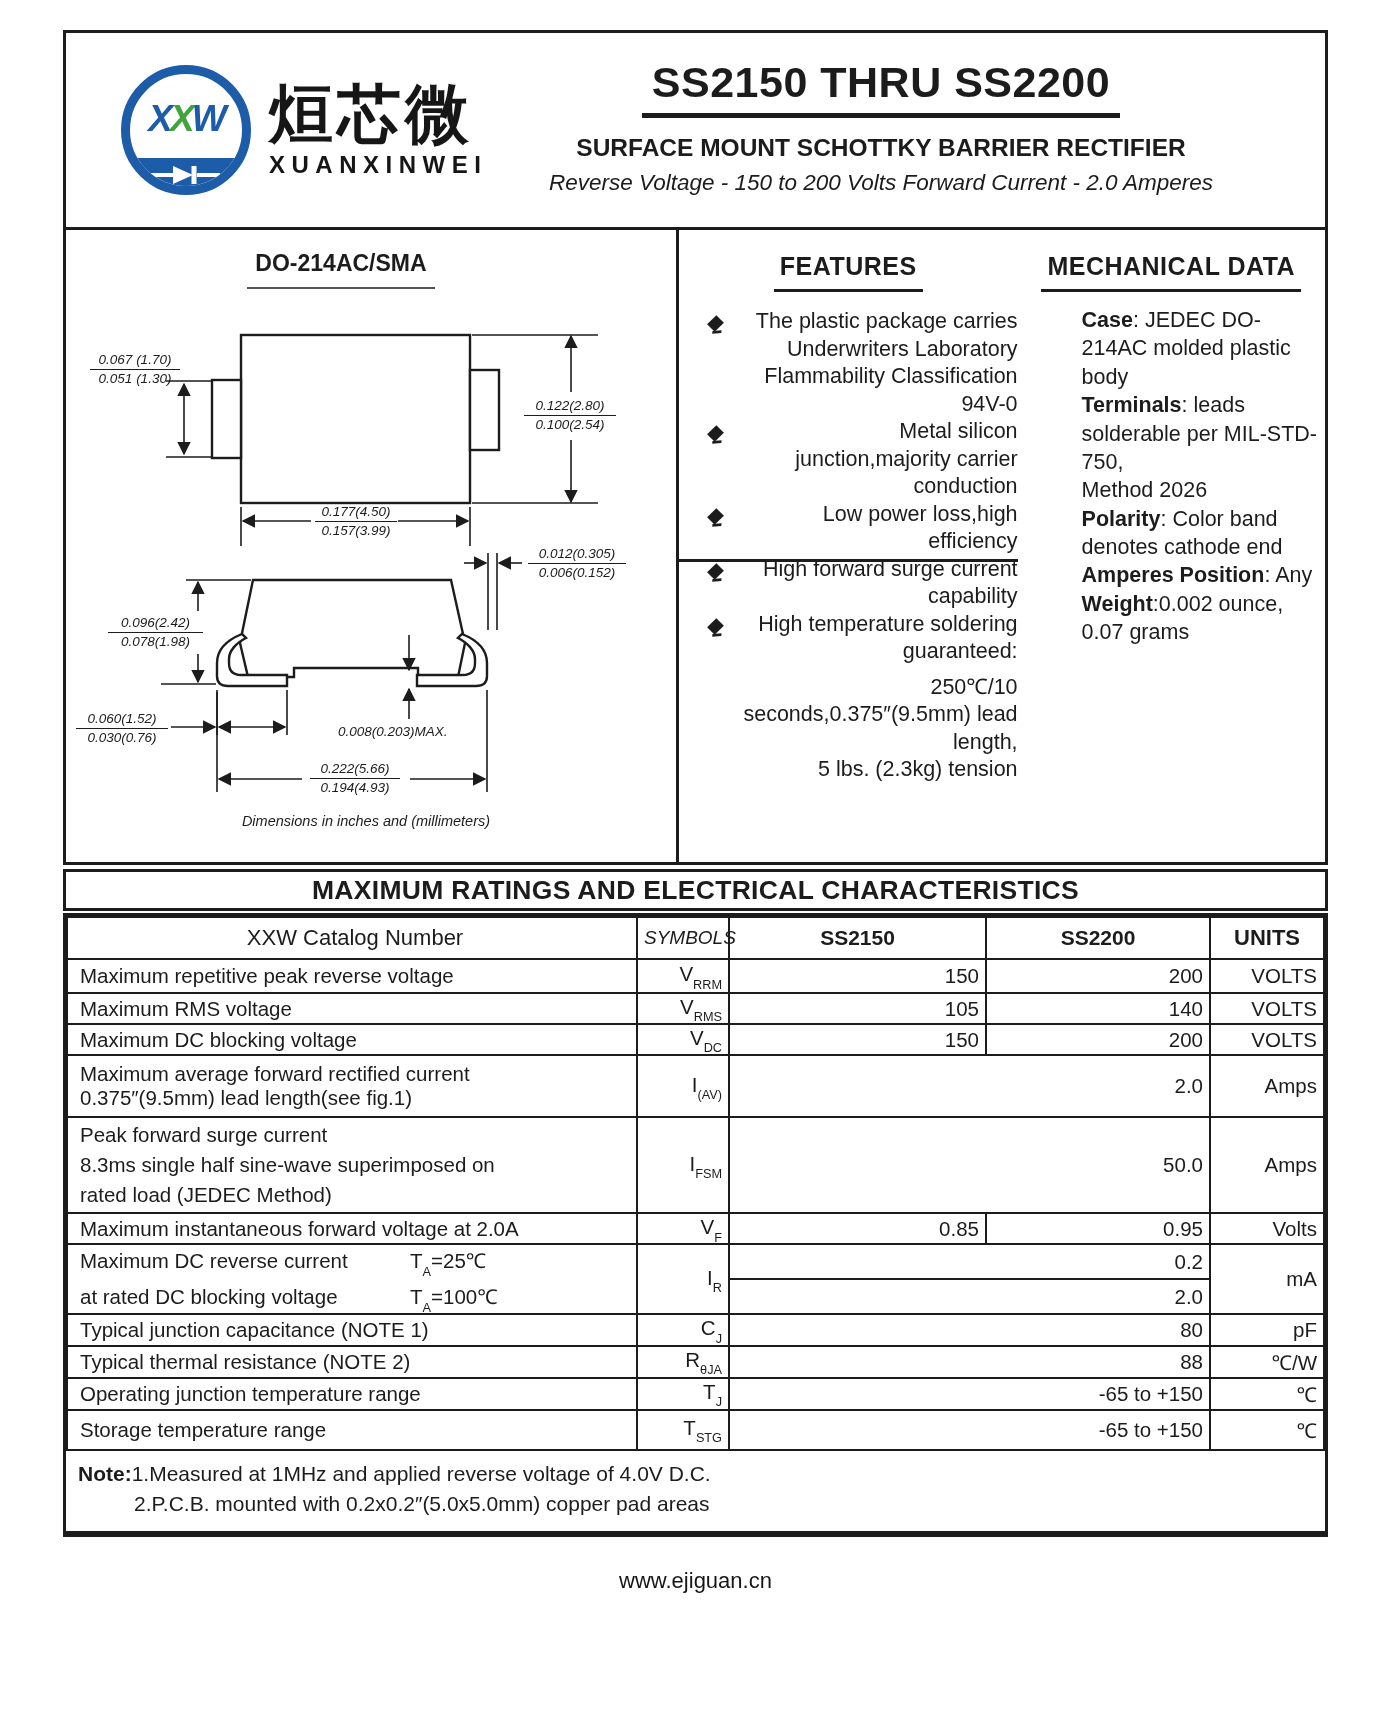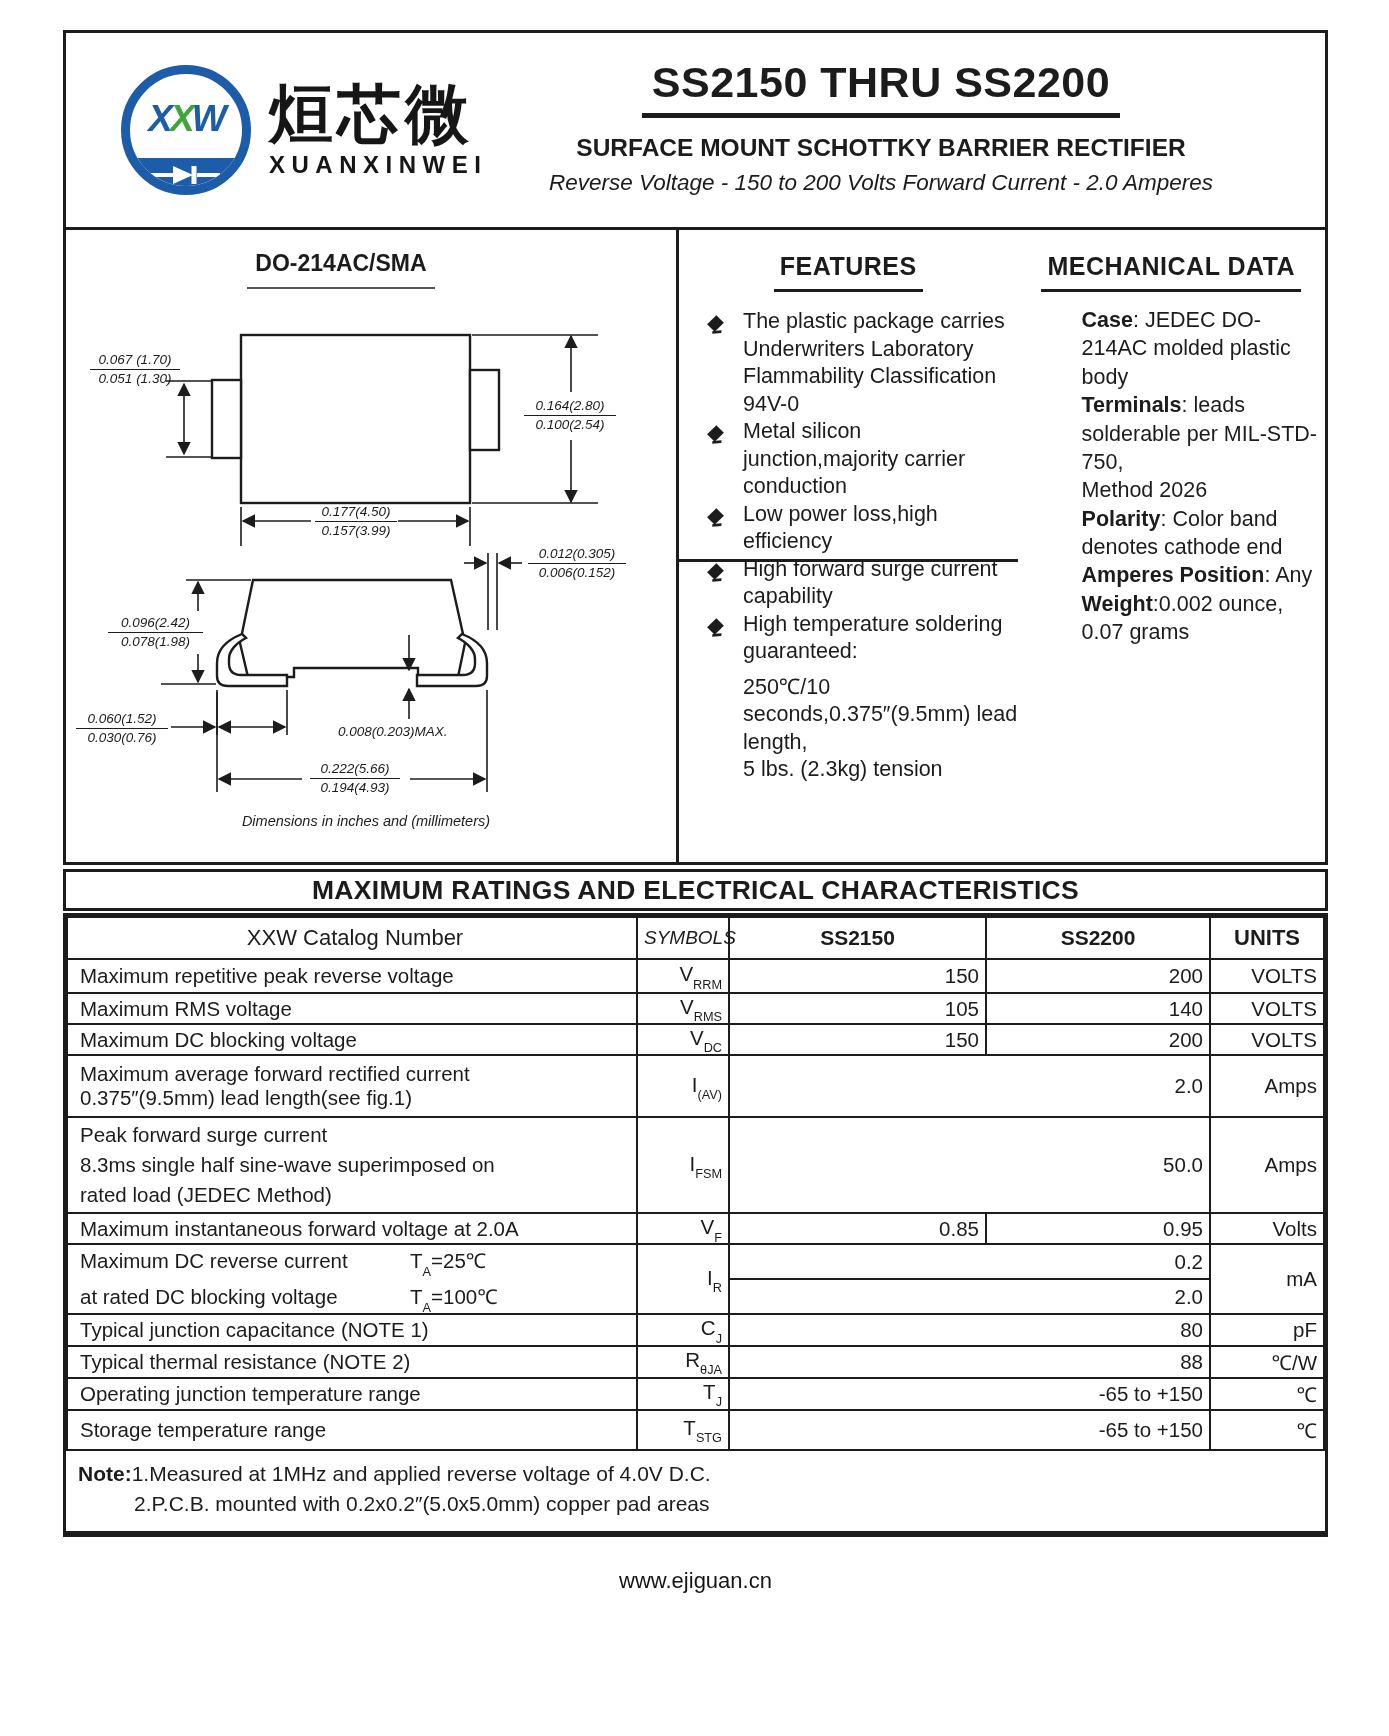--- a/index.html
+++ b/index.html
@@ -50,21 +50,21 @@
   .dim .du{display:block;border-bottom:1.6px solid var(--ink);padding:0 3px 1px;}
   .dim .dl{display:block;padding-top:1px;}
   .dim-single{position:absolute;font-style:italic;font-size:13.5px;color:var(--ink);}
   .draw-caption{position:absolute;left:130px;top:583px;width:340px;text-align:center;font-size:14.5px;font-style:italic;}
   .info-panel{flex:1;display:flex;flex-direction:row;}
   .features{box-sizing:border-box;height:332px;border-bottom:3px solid var(--ink);padding-top:22px;}
   .mech{padding-top:22px;}
   .sec-head{text-align:center;}
   .sec-head b{display:inline-block;font-size:25px;letter-spacing:0.5px;border-bottom:3px solid var(--ink);padding:0 6px 8px;}
   .feat-list{margin-top:16px;font-size:21.5px;line-height:1.28;}
-  .feat-line{position:relative;padding-left:64px;}
+  .feat-line{position:relative;padding-left:64px;text-align:right;}
   .feat-line.gap{margin-top:8px;}
   .bullet{
     position:absolute;left:30px;top:9px;width:13px;height:13px;background:var(--ink);
     transform:rotate(45deg) scaleX(0.82);
   }
   .bullet::after{content:"";position:absolute;left:10px;top:10px;width:10px;height:3px;background:var(--ink);transform:rotate(-45deg);}
   .mech-body{margin-top:14px;padding-left:64px;font-size:21.5px;line-height:1.32;}
   .mech-entry{white-space:pre-line;}
   .mech-entry b{font-weight:bold;}
   
@@ -172,21 +172,21 @@
           <path class="thin" d="M151,462 V562 M421,460 V562"></path>
           <line class="thin" x1="153" y1="549" x2="236" y2="549" marker-start="url(#ah)"></line>
           <line class="thin" x1="344" y1="549" x2="419" y2="549" marker-end="url(#ah)"></line>
         </svg>
 
         <div class="dim" style="left:24px;top:122px;width:90px">
           <span class="du">0.067 (1.70)</span>
           <span class="dl">0.051 (1.30)</span>
         </div>
         <div class="dim" style="left:458px;top:168px;width:92px">
-          <span class="du">0.164(2.80)</span>
+          <span class="du">0.122(2.80)</span>
           <span class="dl">0.100(2.54)</span>
         </div>
         <div class="dim" style="left:249px;top:274px;width:82px">
           <span class="du">0.177(4.50)</span>
           <span class="dl">0.157(3.99)</span>
         </div>
         <div class="dim" style="left:462px;top:316px;width:98px">
           <span class="du">0.012(0.305)</span>
           <span class="dl">0.006(0.152)</span>
         </div>

